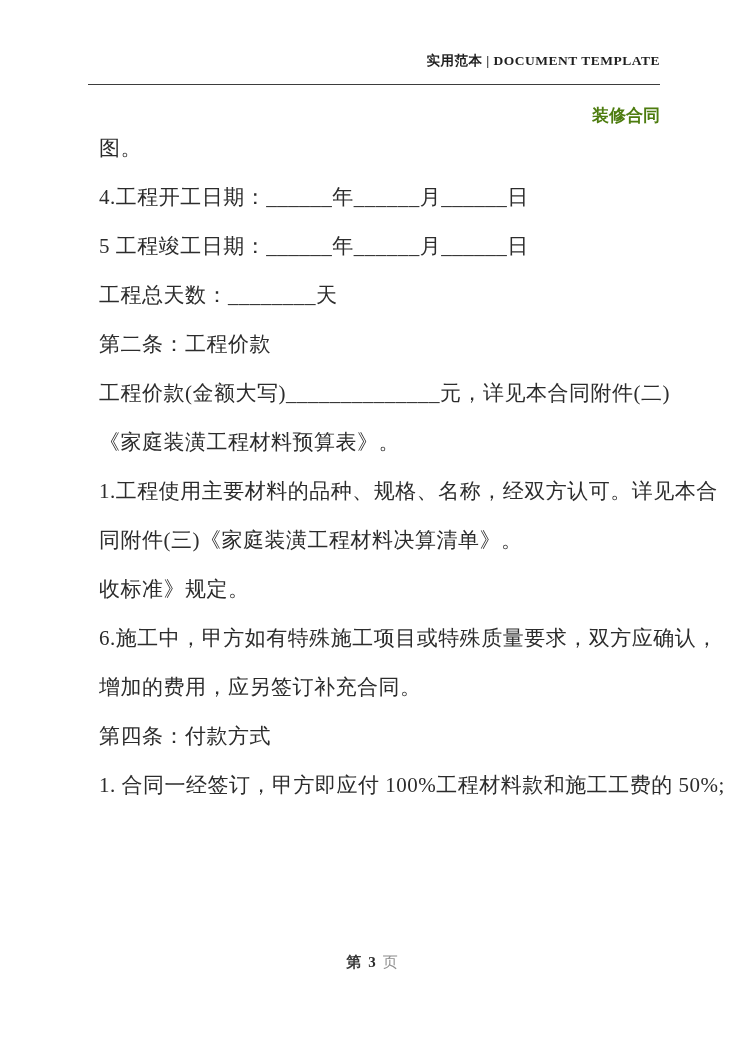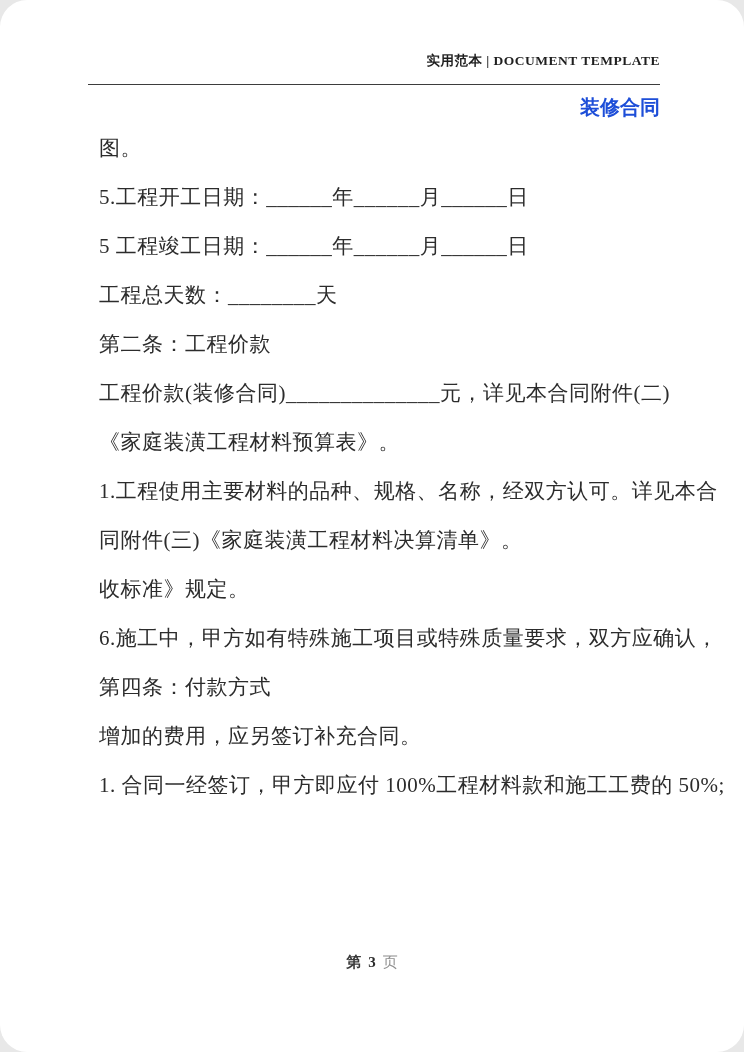--- a/index.html
+++ b/index.html
@@ -6,21 +6,20 @@
   html, body { background: #e8e8e8; }
   .page {
     position: relative;
     width: 744px;
     height: 1052px;
     margin: 0 auto;
     background: #ffffff;
     font-family: "Liberation Serif", "DejaVu Serif", serif;
     color: #2c2c2c;
     overflow: hidden;
-    border-radius: 27px;
   }
   .header-brand {
     position: absolute;
     top: 52px;
     right: 84px;
     font-size: 13.5px;
     font-weight: bold;
     letter-spacing: 0.5px;
     color: #1f1f1f;
     white-space: nowrap;
@@ -28,25 +27,25 @@
   .header-rule {
     position: absolute;
     top: 84px;
     left: 88px;
     right: 84px;
     height: 0;
     border-top: 1.5px solid #3d3d3d;
   }
   .header-doctype {
     position: absolute;
-    top: 94px;
+    top: 104px;
     right: 84px;
-    font-size: 20px;
+    font-size: 17px;
     font-weight: bold;
-    color: #1d4ed8;
+    color: #4d7c0f;
     white-space: nowrap;
   }
   .body-text {
     position: absolute;
     top: 123px;
     left: 99px;
     right: 64px;
   }
   .doc-line {
     height: 49px;
@@ -76,32 +75,32 @@
 <div class="page">
 
   <div class="header-brand">实用范本 | DOCUMENT TEMPLATE</div>
 
   <div class="header-rule"></div>
 
   <div class="header-doctype">装修合同</div>
 
   <div class="body-text">
     <div class="doc-line">图。</div>
-    <div class="doc-line">5.工程开工日期：______年______月______日</div>
+    <div class="doc-line">4.工程开工日期：______年______月______日</div>
     <div class="doc-line">5 工程竣工日期：______年______月______日</div>
     <div class="doc-line">工程总天数：________天</div>
     <div class="doc-line">第二条：工程价款</div>
-    <div class="doc-line">工程价款(装修合同)______________元，详见本合同附件(二)</div>
+    <div class="doc-line">工程价款(金额大写)______________元，详见本合同附件(二)</div>
     <div class="doc-line">《家庭装潢工程材料预算表》。</div>
     <div class="doc-line">1.工程使用主要材料的品种、规格、名称，经双方认可。详见本合</div>
     <div class="doc-line">同附件(三)《家庭装潢工程材料决算清单》。</div>
     <div class="doc-line">收标准》规定。</div>
     <div class="doc-line">6.施工中，甲方如有特殊施工项目或特殊质量要求，双方应确认，</div>
+    <div class="doc-line">增加的费用，应另签订补充合同。</div>
     <div class="doc-line">第四条：付款方式</div>
-    <div class="doc-line">增加的费用，应另签订补充合同。</div>
     <div class="doc-line">1. 合同一经签订，甲方即应付 100%工程材料款和施工工费的 50%;</div>
   </div>
 
   <div class="page-footer">
     <span class="pf-prefix">第</span><span class="pf-number">3</span><span class="pf-suffix">页</span>
   </div>
 
 </div>
 
 </body></html>

